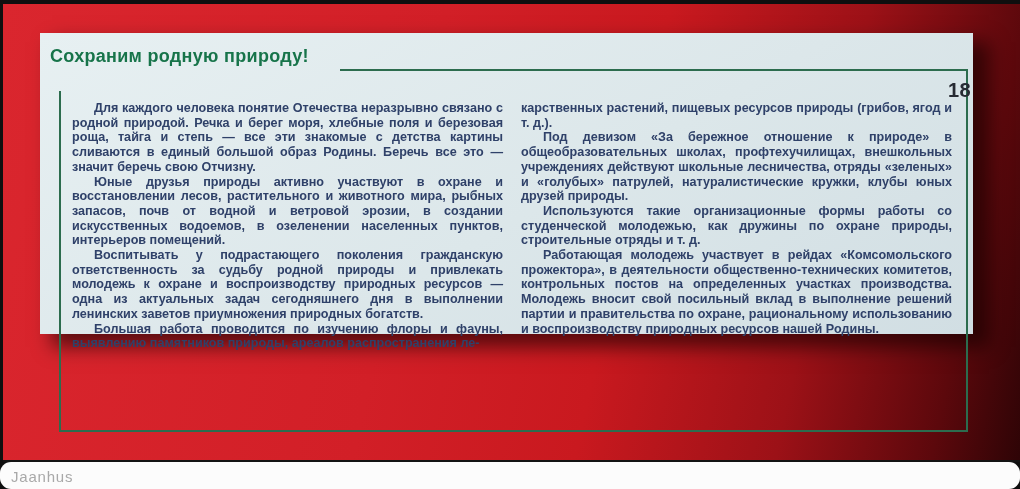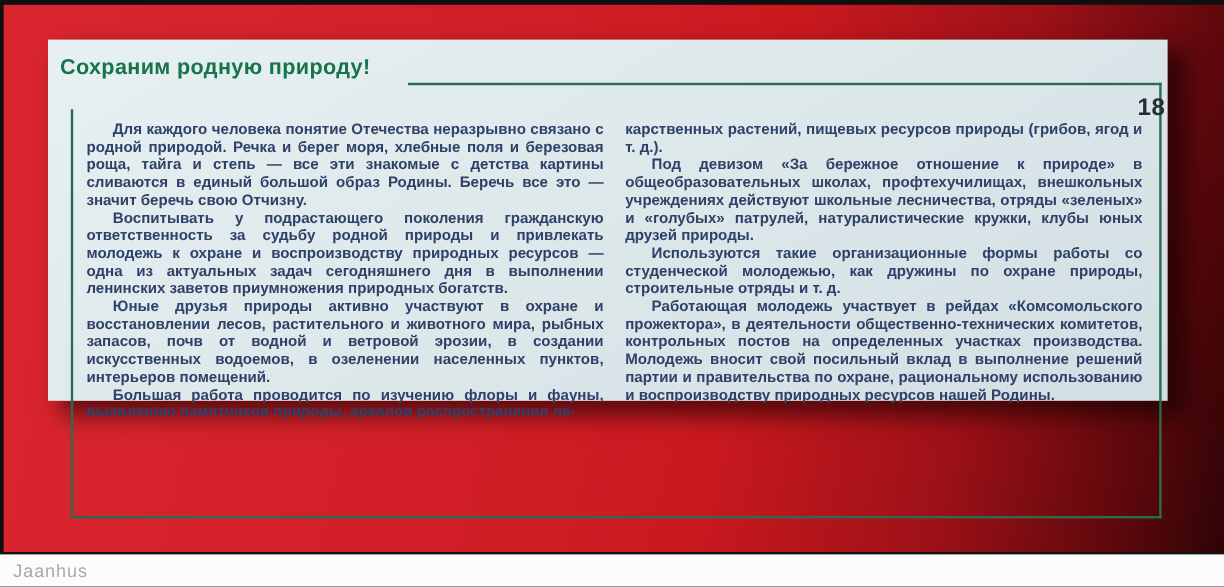--- a/index.html
+++ b/index.html
@@ -37,21 +37,21 @@
   .col { width:431px;font-weight:bold; }
   .col p {
     font-size:12.6px; line-height:14.7px; text-align:justify;
     color:#2f4169; margin:0;
   }
   .col p.indent { text-indent:22px; }
   .imprint {
     position:absolute; left:42px; top:373px;
     font-size:9px; color:#42525d; letter-spacing:0.15px;
   }
-  .wm-strip { position:absolute; left:0; bottom:0; width:1020px; height:27px; background:#fcfcfc; }
+  .wm-strip { position:absolute; left:0; bottom:0; width:1020px; height:27px; background:#fcfcfc;border-radius:11px; }
   .wm-left {
     position:absolute; left:11px; bottom:4px;
     font-size:15px; color:#a9a9a9; letter-spacing:0.8px;
   }
   .wm-right {
     position:absolute; right:28px; bottom:2px;
     font-size:20px; color:#989898; letter-spacing:0.8px;
   }
 </style>
 </head>
@@ -66,22 +66,22 @@
     <div class="fl fl-top"></div>
     <div class="fl fl-right"></div>
     <div class="fl fl-bottom"></div>
     <div class="fl fl-left"></div>
 
     <div class="page-number">18</div>
 
     <div class="cols">
       <div class="col">
           <p class="indent">Для каждого человека понятие Отечества неразрывно связано с родной природой. Речка и берег моря, хлебные поля и березовая роща, тайга и степь — все эти знакомые с детства картины сливаются в единый большой образ Родины. Беречь все это — значит беречь свою Отчизну.</p>
+          <p class="indent">Юные друзья природы активно участвуют в охране и восстановлении лесов, растительного и животного мира, рыбных запасов, почв от водной и ветровой эрозии, в создании искусственных водоемов, в озеленении населенных пунктов, интерьеров помещений.</p>
           <p class="indent">Воспитывать у подрастающего поколения гражданскую ответственность за судьбу родной природы и привлекать молодежь к охране и воспроизводству природных ресурсов — одна из актуальных задач сегодняшнего дня в выполнении ленинских заветов приумножения природных богатств.</p>
-          <p class="indent">Юные друзья природы активно участвуют в охране и восстановлении лесов, растительного и животного мира, рыбных запасов, почв от водной и ветровой эрозии, в создании искусственных водоемов, в озеленении населенных пунктов, интерьеров помещений.</p>
           <p class="indent">Большая работа проводится по изучению флоры и фауны, выявлению памятников природы, ареалов распространения ле-</p>
         </div>
       <div class="col">
           <p>карственных растений, пищевых ресурсов природы (грибов, ягод и т. д.).</p>
           <p class="indent">Под девизом «За бережное отношение к природе» в общеобразовательных школах, профтехучилищах, внешкольных учреждениях действуют школьные лесничества, отряды «зеленых» и «голубых» патрулей, натуралистические кружки, клубы юных друзей природы.</p>
           <p class="indent">Используются такие организационные формы работы со студенческой молодежью, как дружины по охране природы, строительные отряды и т. д.</p>
           <p class="indent">Работающая молодежь участвует в рейдах «Комсомольского прожектора», в деятельности общественно-технических комитетов, контрольных постов на определенных участках производства. Молодежь вносит свой посильный вклад в выполнение решений партии и правительства по охране, рациональному использованию и воспроизводству природных ресурсов нашей Родины.</p>
         </div>
     </div>
 

